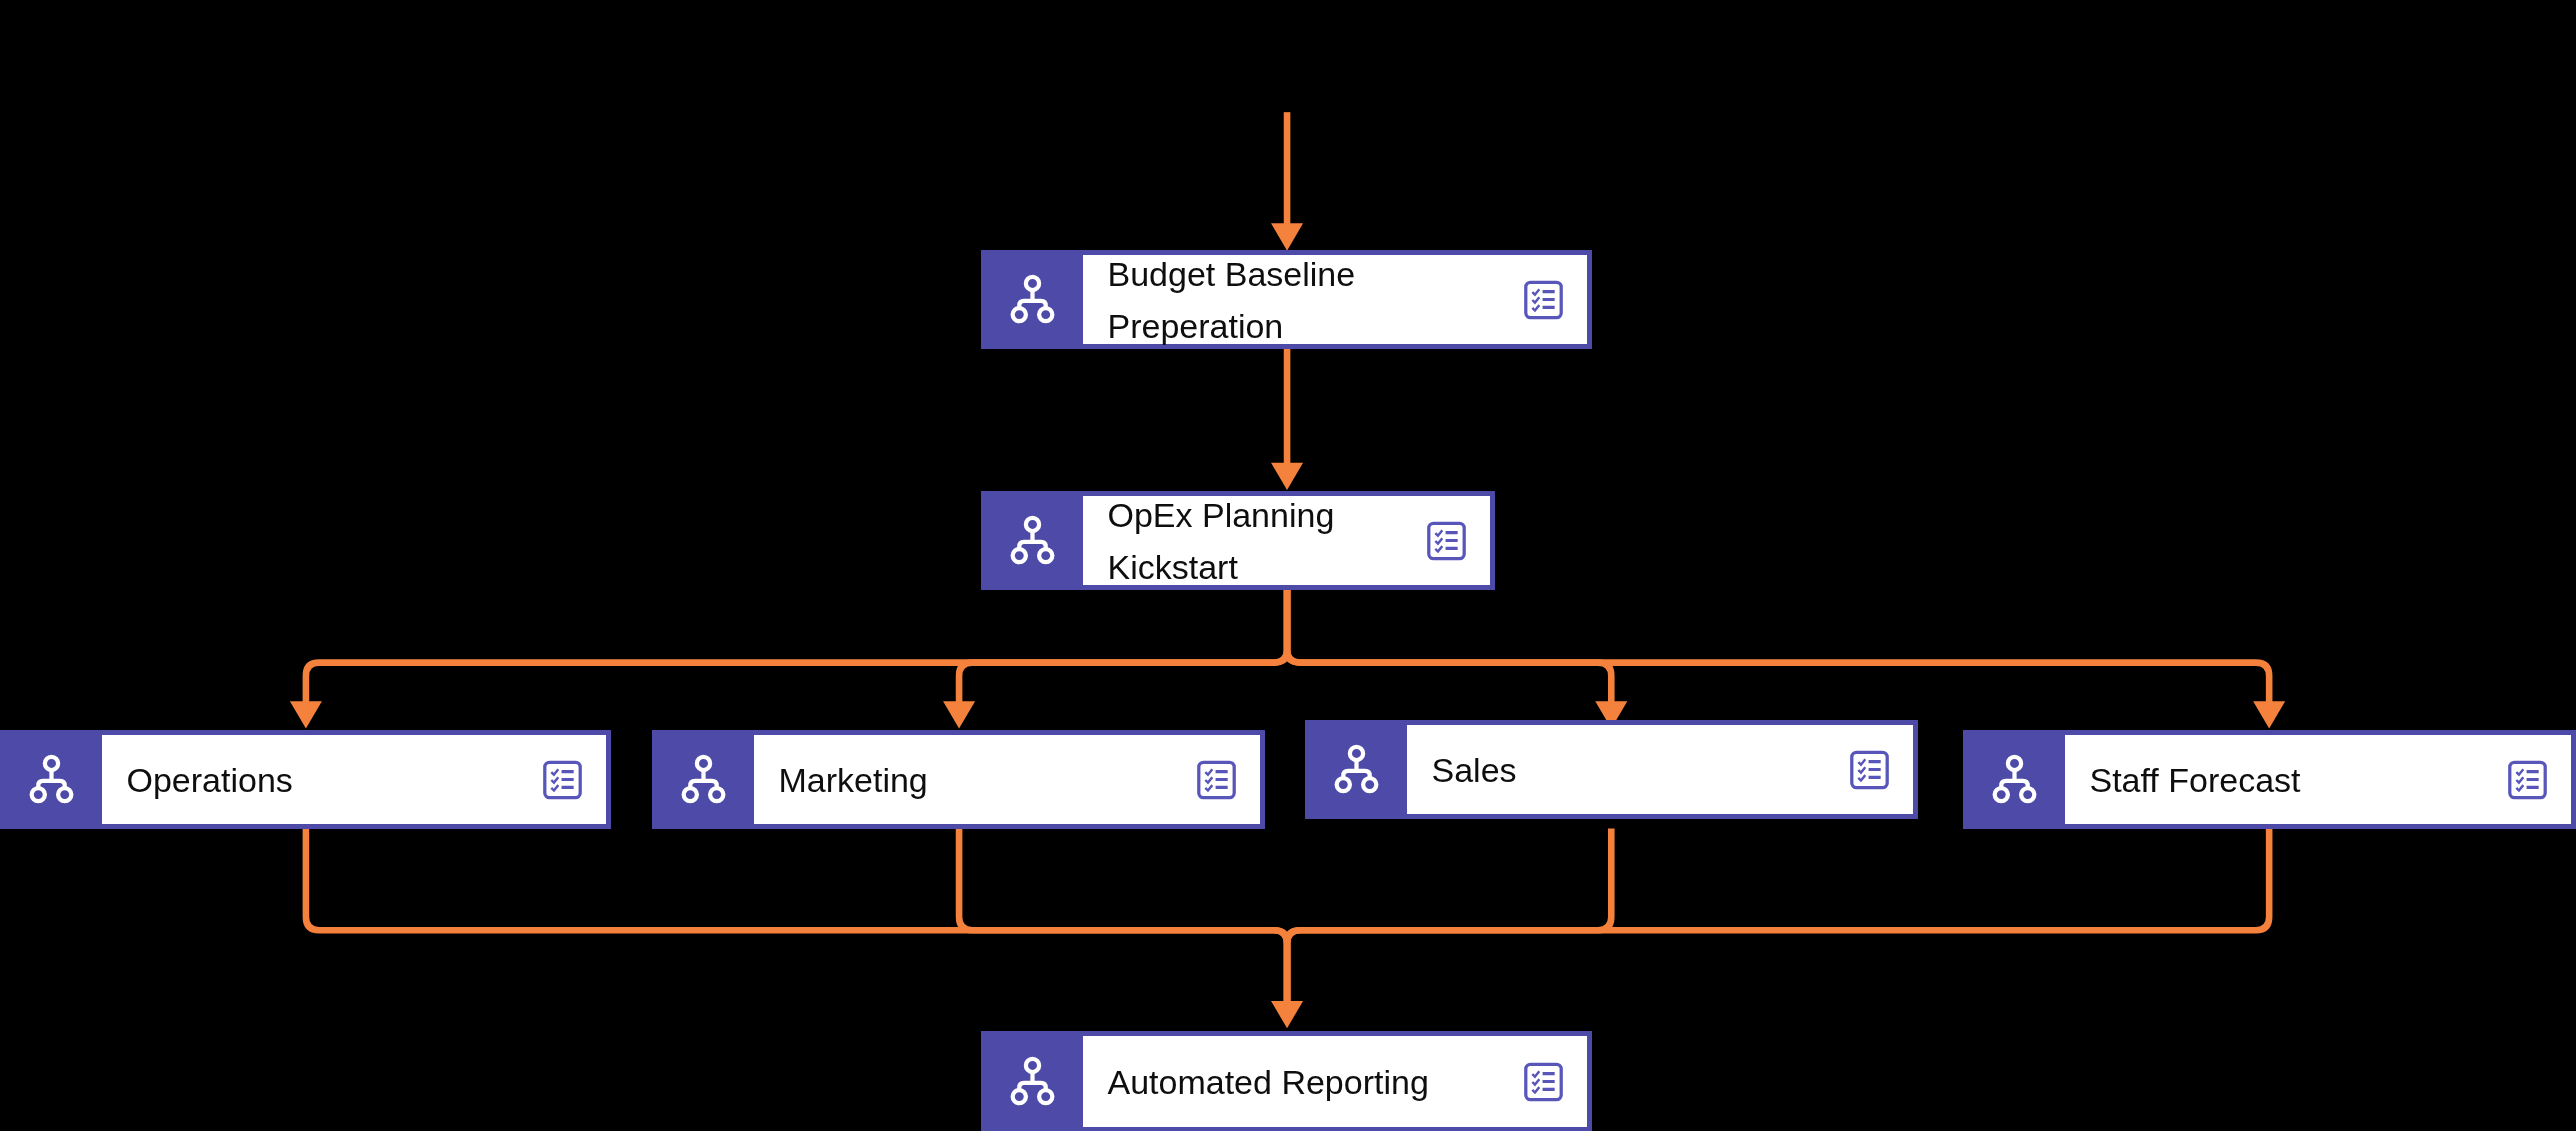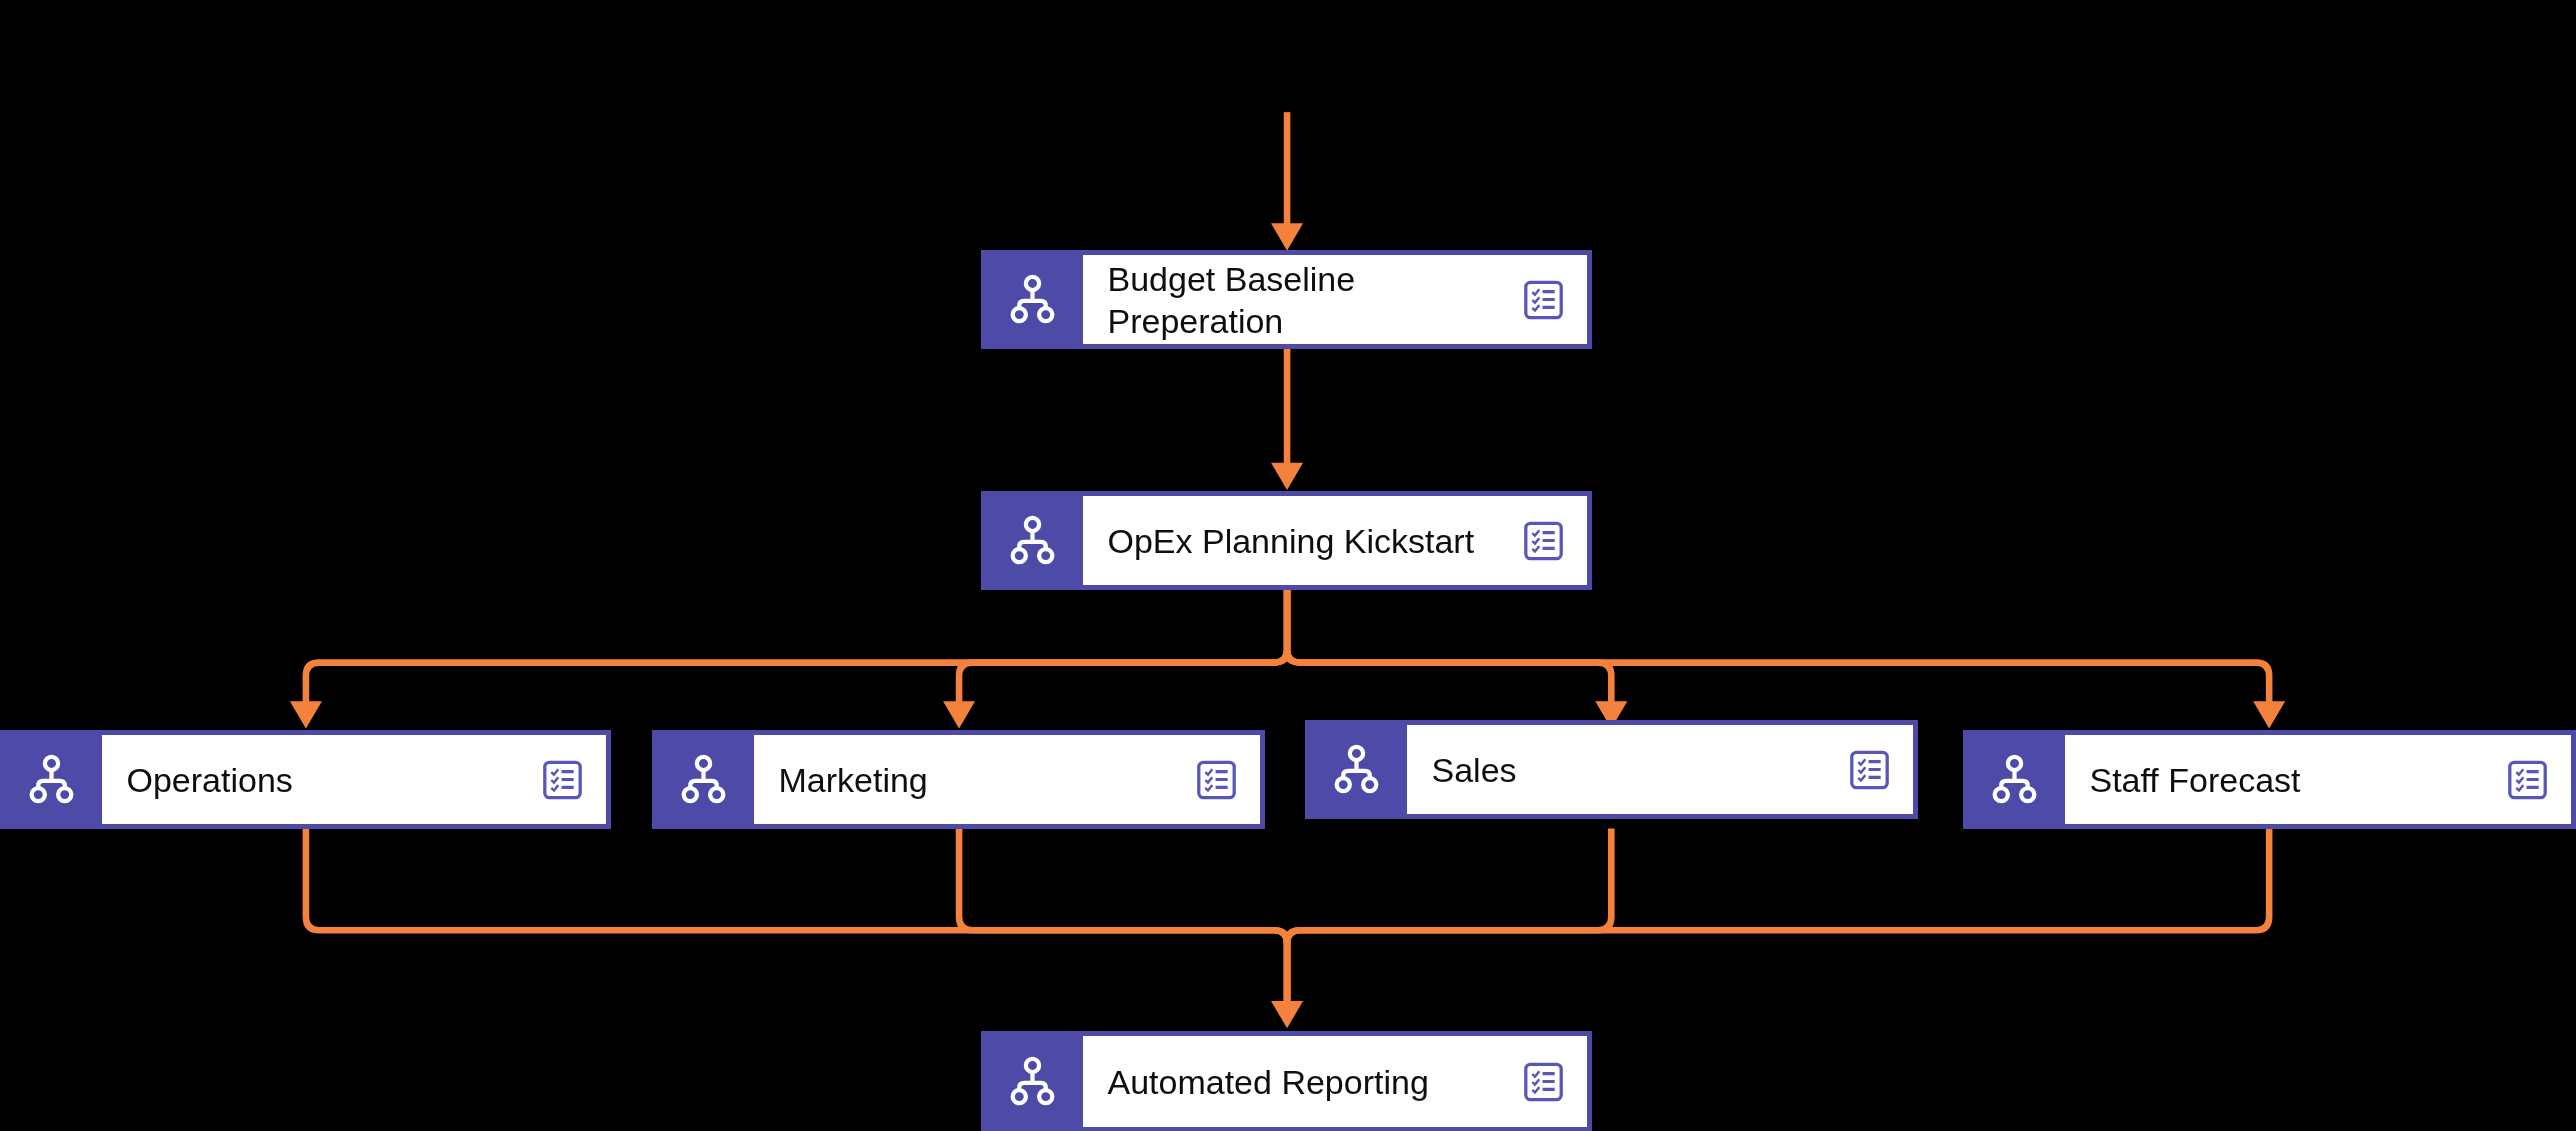--- a/index.html
+++ b/index.html
@@ -19,21 +19,21 @@
   .tnode .panel{
     position:absolute;left:0;top:0;bottom:0;width:102px;
     display:flex;align-items:center;justify-content:center;
   }
   .tnode .body{
     position:absolute;left:102px;top:4.7px;right:4.7px;bottom:4.7px;background:#fff;
     display:flex;align-items:center;
   }
   .tnode .label{
     margin-left:24.5px;margin-right:81px;flex:1 1 auto;
-    font-size:34px;line-height:42px;color:#0e0e0e;
+    font-size:34px;line-height:52px;color:#0e0e0e;
   }
   .tnode .check{
     position:absolute;right:23.6px;top:50%;transform:translateY(-50%);
     width:41px;height:41px;display:block;
   }
   svg.connector-layer{position:absolute;left:0;top:0;display:block;}
 </style>
 </head>
 <body>
 
@@ -101,21 +101,21 @@
         <path d="M10 13.5 l2.8 2.8 L17.5 10.5" stroke-width="2.6"></path>
           <line x1="21" y1="13" x2="34" y2="13" stroke-width="3.4"></line>
         <path d="M10 22 l2.8 2.8 L17.5 19" stroke-width="2.6"></path>
           <line x1="21" y1="21.5" x2="34" y2="21.5" stroke-width="3.4"></line>
         <path d="M10 30.5 l2.8 2.8 L17.5 27.5" stroke-width="2.6"></path>
           <line x1="21" y1="30" x2="34" y2="30" stroke-width="3.4"></line>
       </svg>
     </div>
   </div>
 
-  <div class="tnode" style="left:981px;top:491px;width:611px;height:99px;">
+  <div class="tnode" style="left:981px;top:491px;width:514px;height:99px;">
     <div class="panel">
       <svg width="47" height="51" viewBox="0 0 48 54" fill="none" stroke="#FFFFFF" stroke-width="4.5">
         <circle cx="24" cy="10" r="7"></circle>
           <path d="M24 17 V28.5"></path>
         <path d="M10 36 V33.5 Q10 28.5 15 28.5 H33 Q38 28.5 38 33.5 V36"></path>
         <circle cx="10" cy="43" r="7"></circle>
           <circle cx="38" cy="43" r="7"></circle>
       </svg>
     </div>
     <div class="body">

